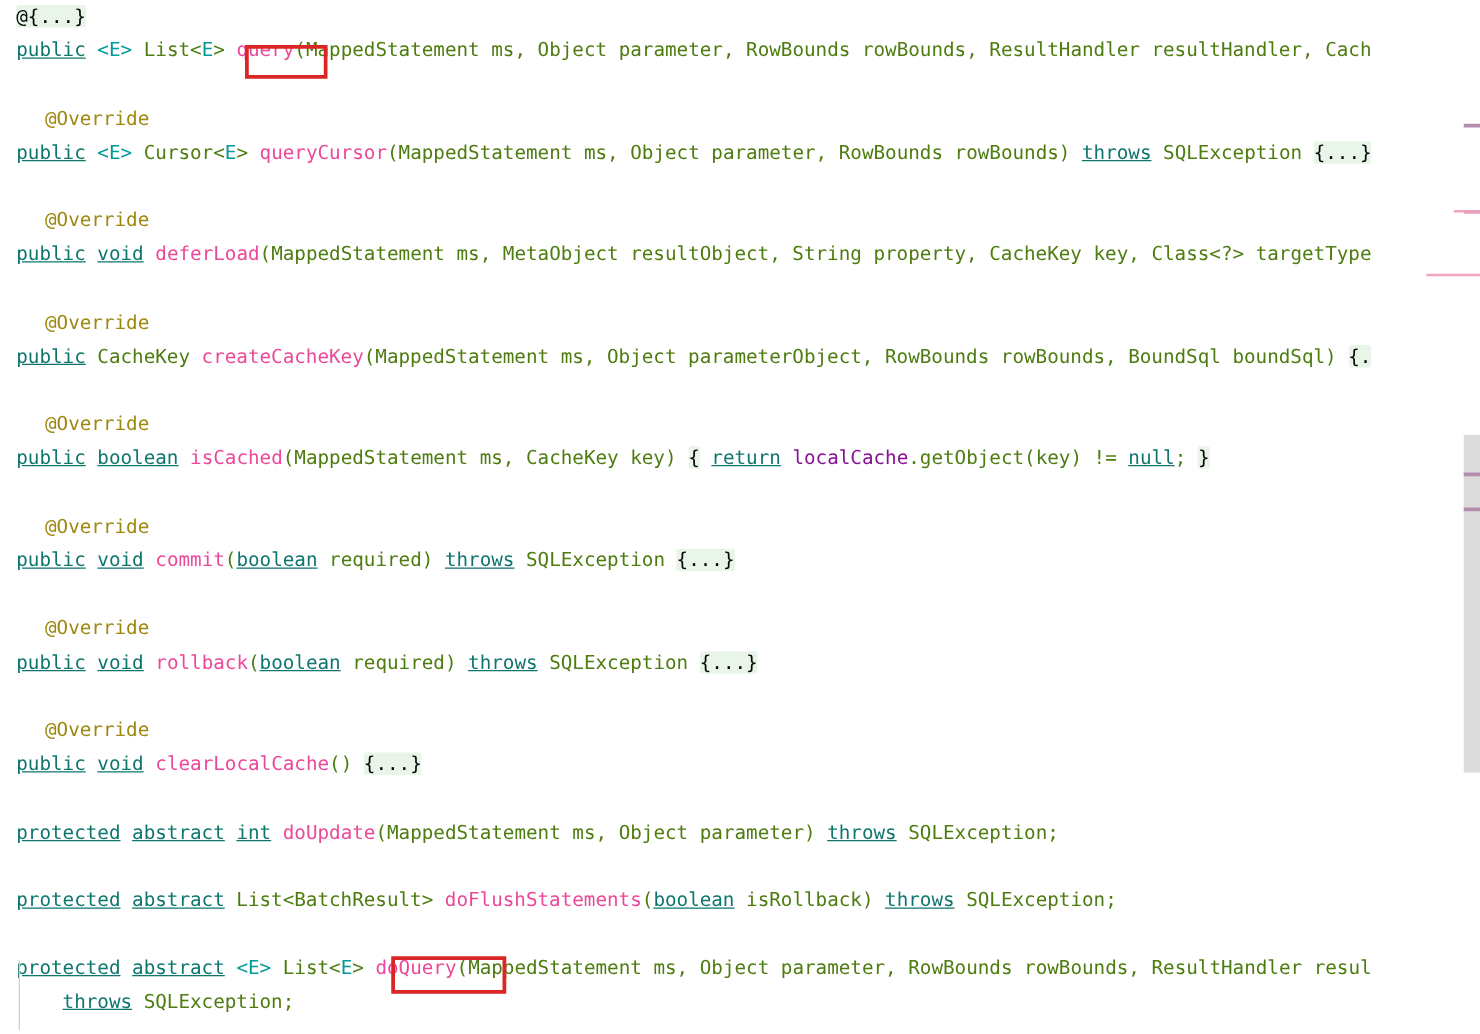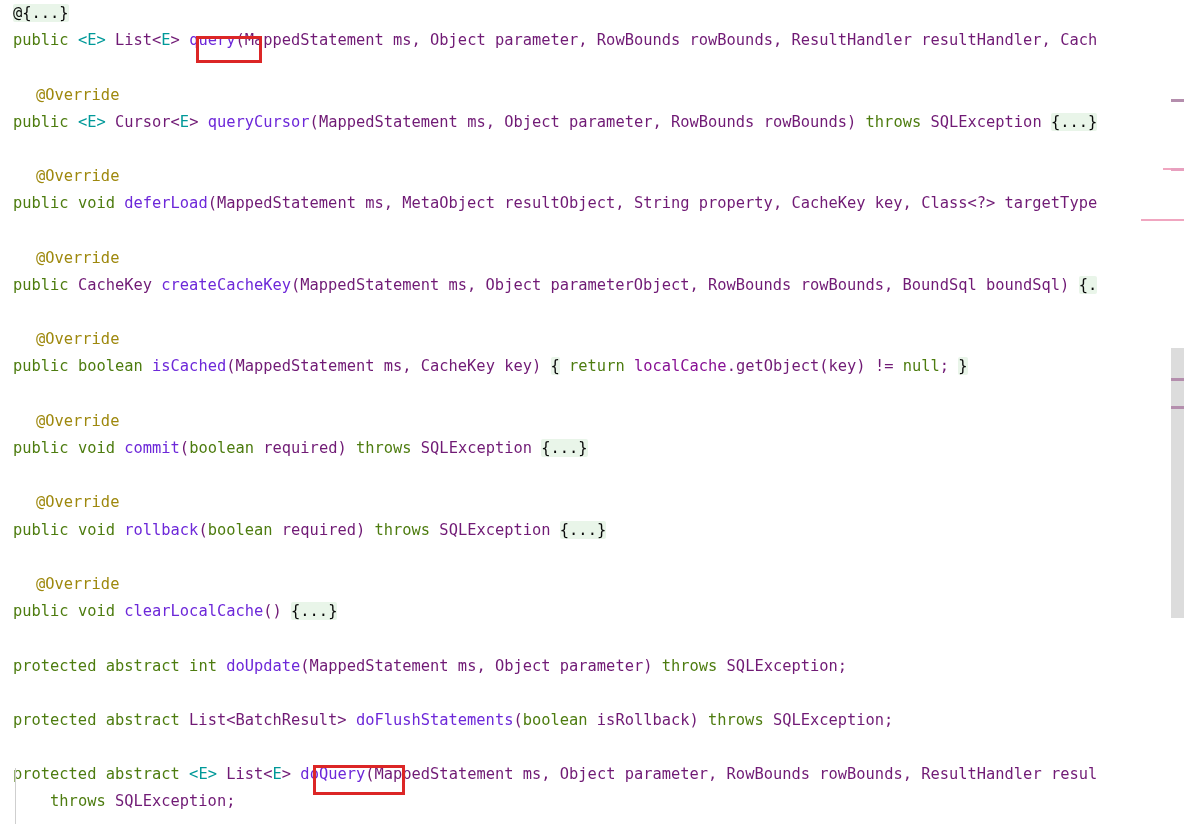--- a/index.html
+++ b/index.html
@@ -42,26 +42,26 @@
   .ln {
     display: block;
     height: 27.2px;
     padding-left: 13px;
     position: relative;
     white-space: pre;
   }
   .ln.blank { color: transparent; }
 
   
-  .kw    { color: #4d7c0f; }        
-  .meth  { color: #6d28d9; }        
+  .kw    { color: #0f766e; text-decoration: underline; }        
+  .meth  { color: #ec4899; }        
   .anno  { color: #9e880d; margin-left: 23px; }        
   .gen   { color: #009999; }        
   .field { color: #871094; }        
-  .plain { color: #701a75; margin-top: 42px; }
+  .plain { color: #4d7c0f; margin-top: 42px; }
 
   
   .fold {
     background: #e9f5e9;
     color: #080808;
     border-radius: 2px;
   }
 
   
   .warnline {

